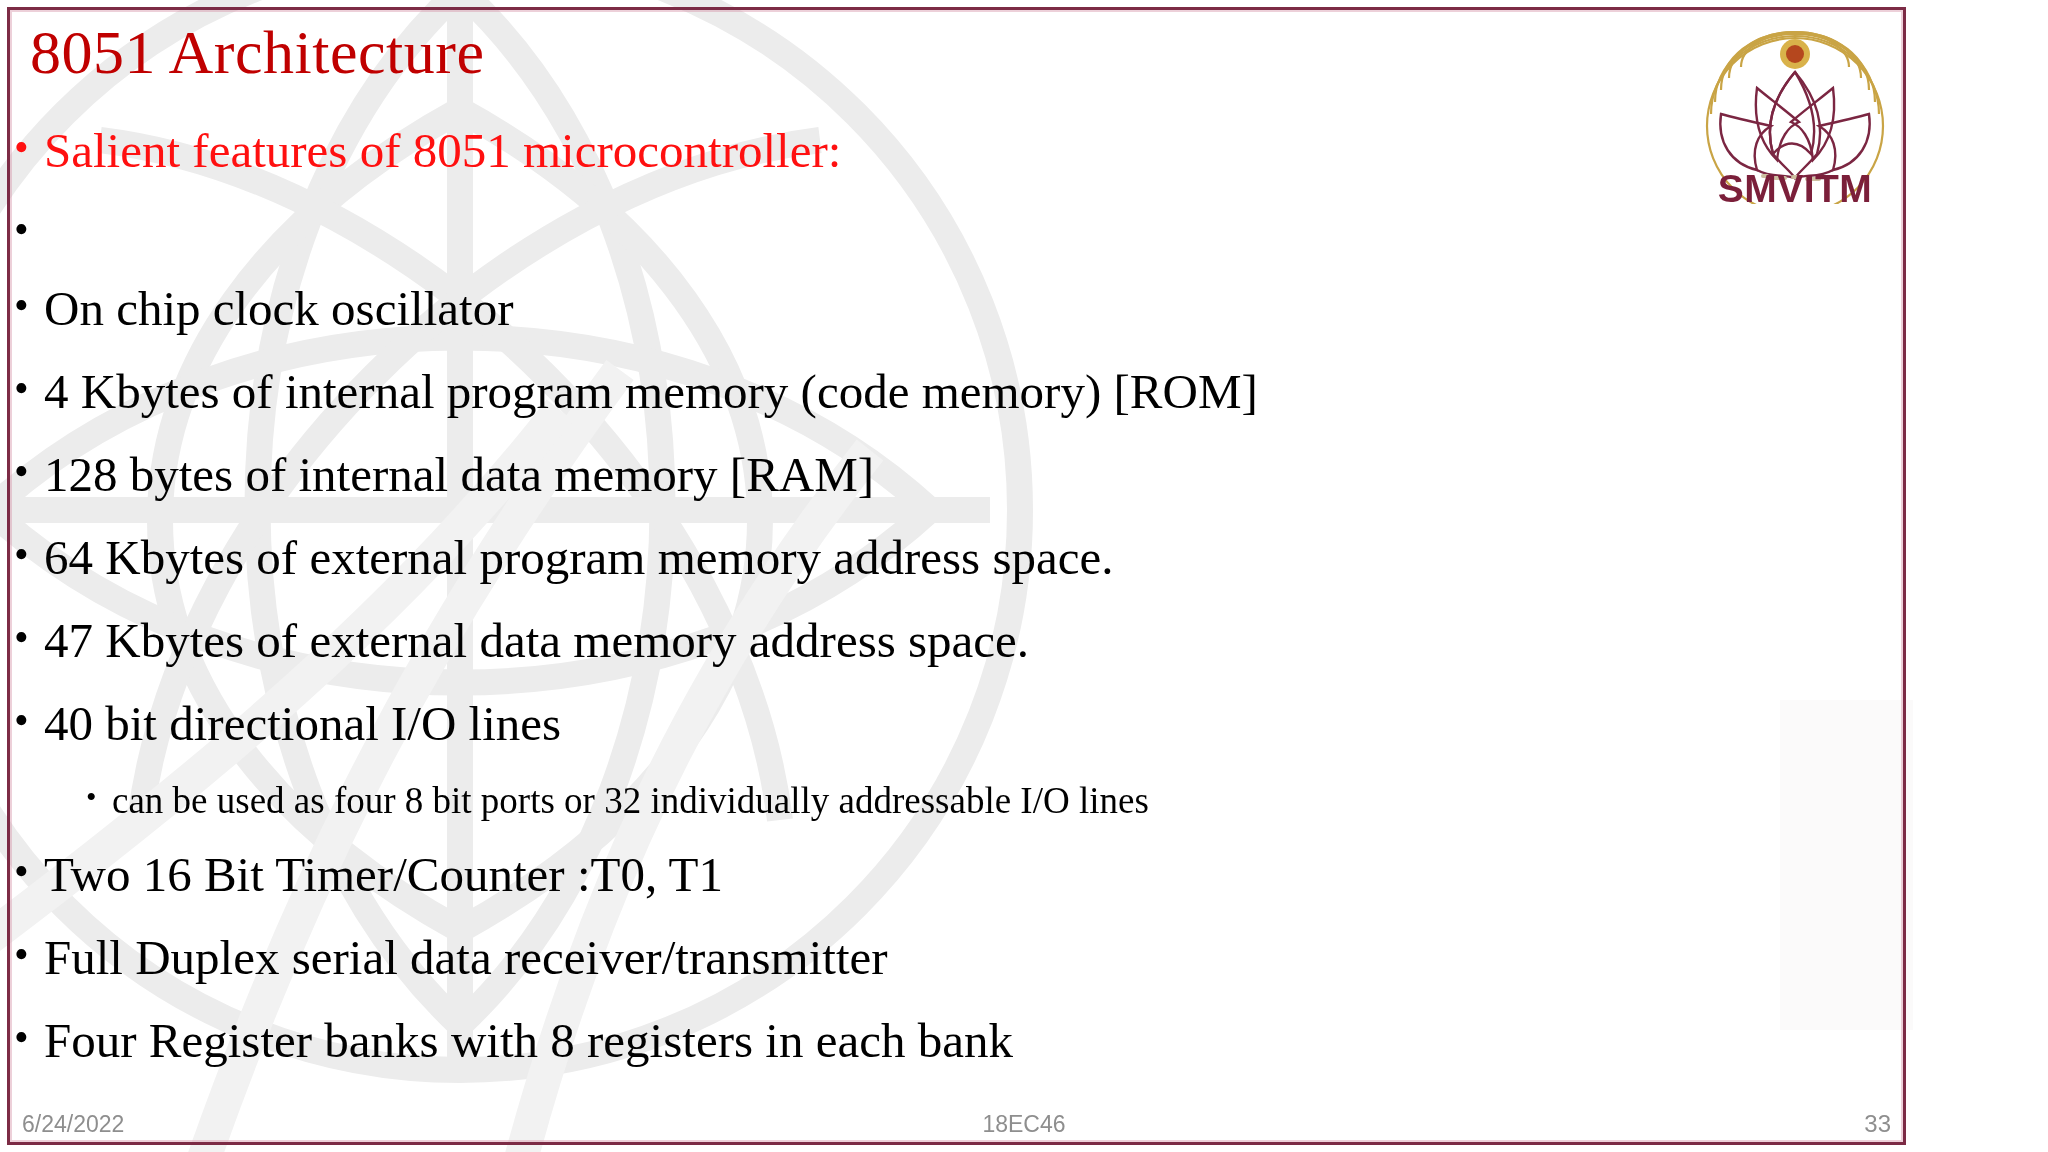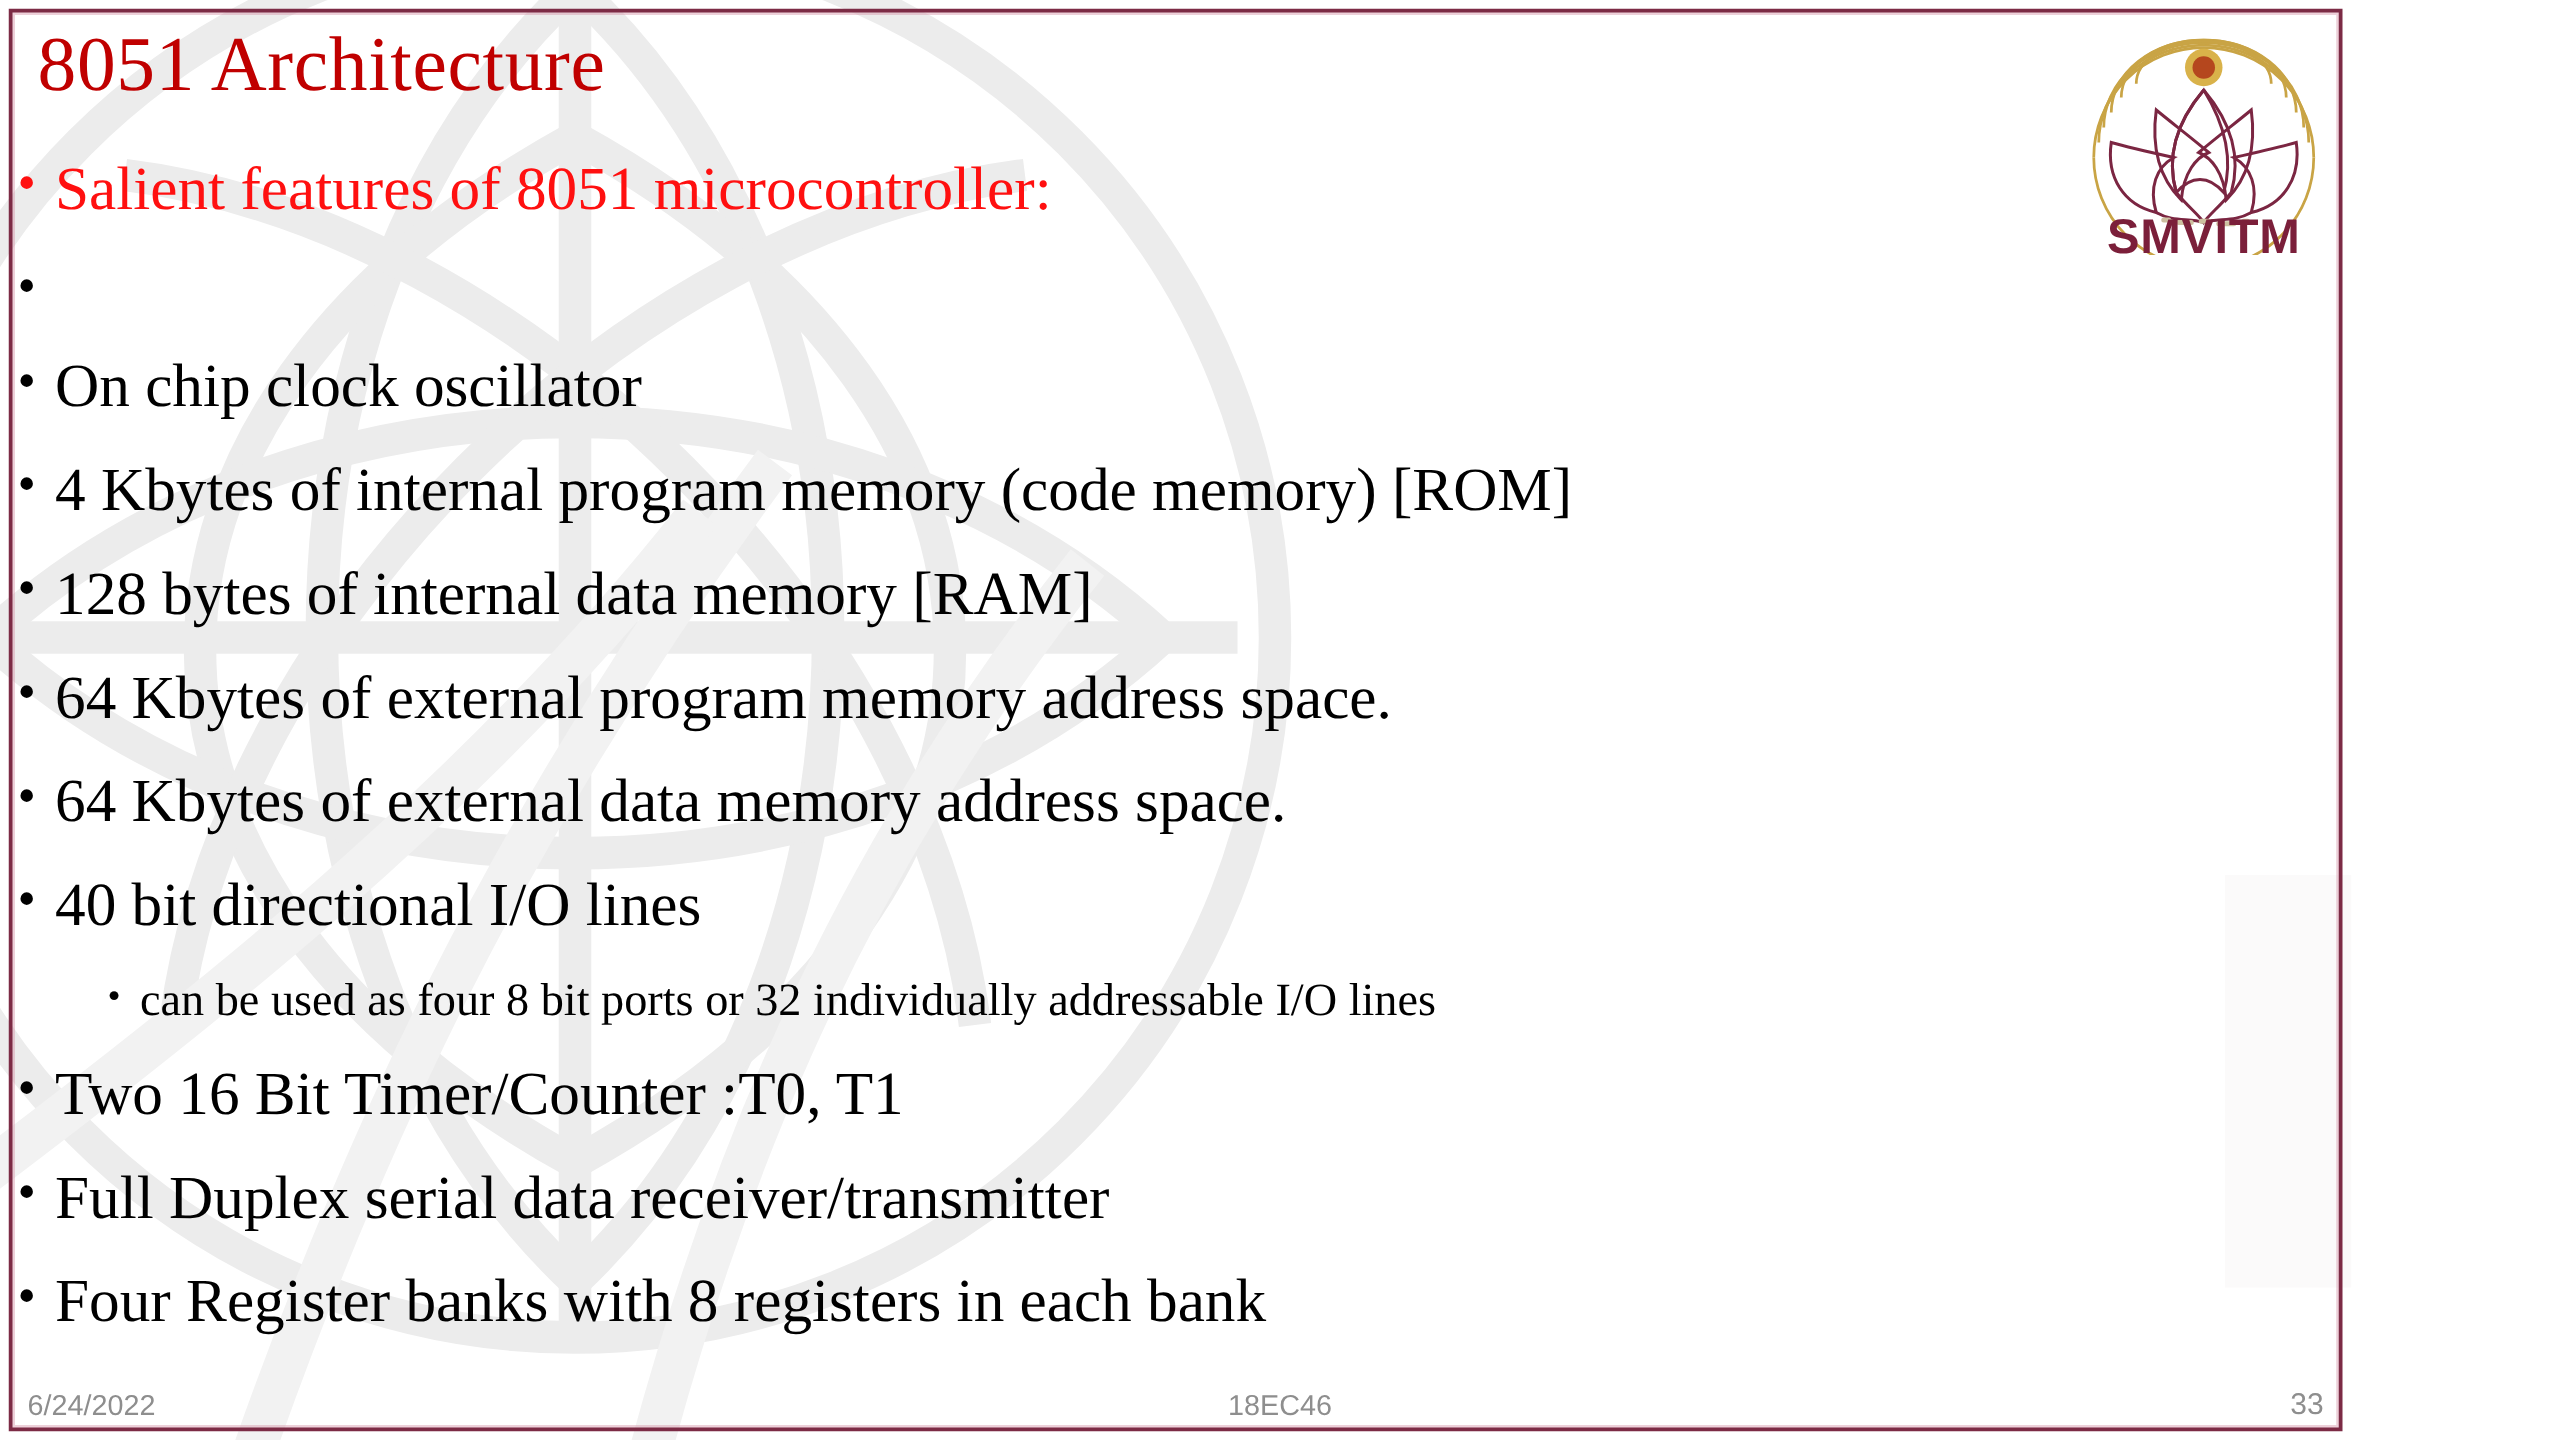--- a/index.html
+++ b/index.html
@@ -14,20 +14,21 @@
     overflow: hidden;
     font-family: "Liberation Serif", "DejaVu Serif", serif;
   }
 
   #slide {
     position: relative;
     width: 1881px;
     height: 1152px;
     background: #ffffff;
     overflow: hidden;
+    padding-left: 32px;
   }
 
   
   #watermark {
     position: absolute;
     left: -140px;
     top: -190px;
     width: 1350px;
     height: 1560px;
     opacity: 1;
@@ -200,21 +201,21 @@
         <div class="blt">
           <span class="mark">•</span>
           <span class="txt">128 bytes of internal data memory [RAM]</span>
         </div>
         <div class="blt">
           <span class="mark">•</span>
           <span class="txt">64 Kbytes of external program memory address space.</span>
         </div>
         <div class="blt">
           <span class="mark">•</span>
-          <span class="txt">64 Kbytes of external data memory address space.</span>
+          <span class="txt">47 Kbytes of external data memory address space.</span>
         </div>
         <div class="blt">
           <span class="mark">•</span>
           <span class="txt">40 bit directional I/O lines</span>
         </div>
         <div class="blt sub">
           <span class="mark">•</span>
           <span class="txt">can be used as four 8 bit ports or 32 individually addressable I/O lines</span>
         </div>
         <div class="blt">

